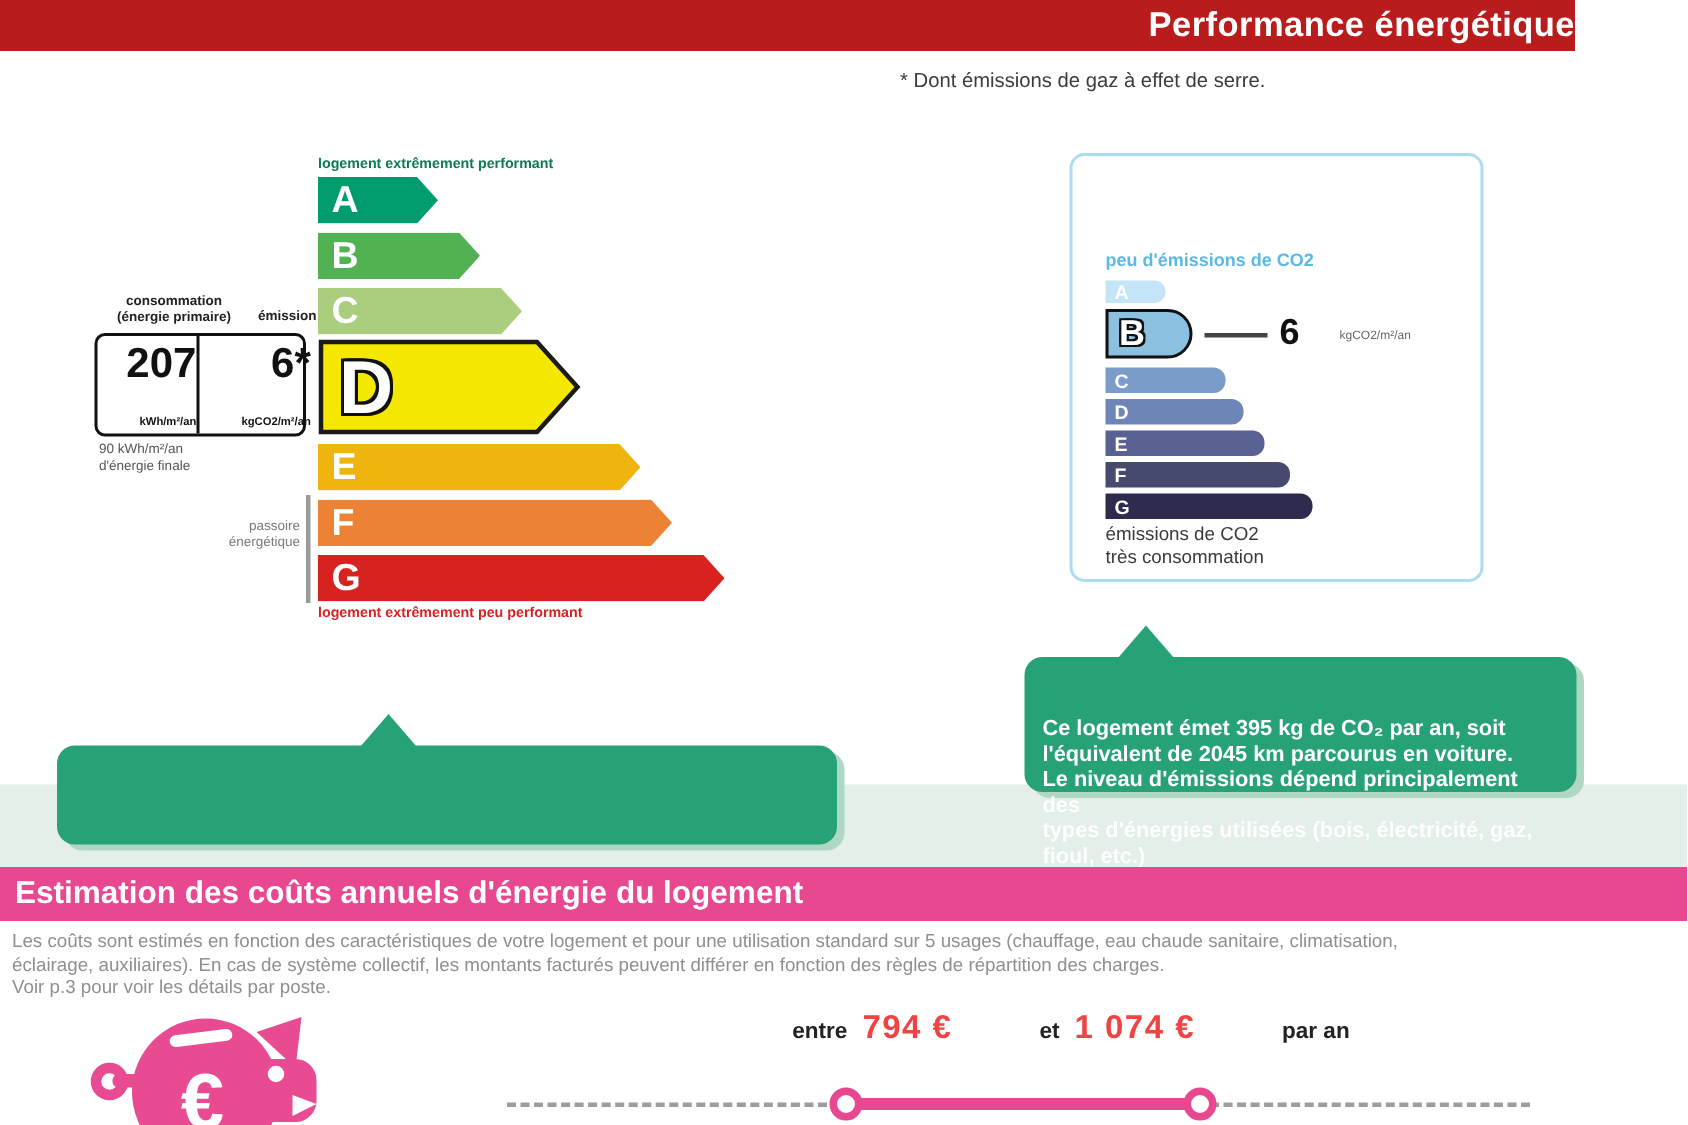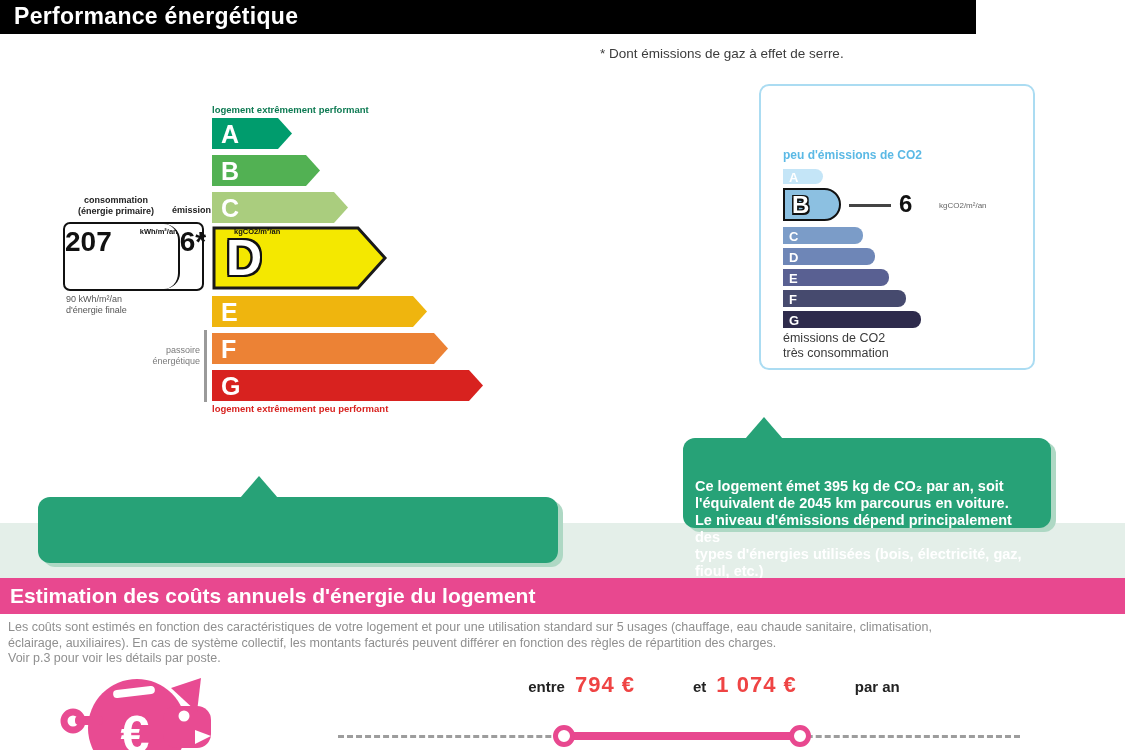--- a/index.html
+++ b/index.html
@@ -1,20 +1,20 @@
 <!DOCTYPE html>
 <html><head>
 <meta charset="utf-8">
 <style>
   * { margin:0; padding:0; box-sizing:border-box; }
   body { background:#fff; font-family:"Liberation Sans", sans-serif; }
   #page { position:relative; width:1125px; height:750px; background:#fff; overflow:hidden; }
 
   
-  .header-bar { position:absolute; left:0; top:0; width:976px; height:34px; background:#000000; }
+  .header-bar { position:absolute; left:0; top:0; width:1050px; height:34px; background:#b91c1c;text-align:right; }
   .header-bar .title { color:#fff; font-weight:bold; font-size:23px; line-height:33px; padding-left:14px; letter-spacing:.3px; }
 
   .gas-note { position:absolute; left:600px; top:46px; font-size:13.5px; font-weight:normal; color:#3c3c3c; }
 
   
   #dpe-arrows { position:absolute; left:212px; top:0; }
   .dpe-arrow { position:absolute; left:0; }
   .dpe-arrow .letter { position:absolute; left:9px; top:50%; transform:translateY(-50%);
       color:#fff; font-weight:bold; font-size:25px; }
   .dpe-arrow.current .letter { left:14px; font-size:50px; color:#fff;
@@ -22,34 +22,34 @@
 
   .dpe-top-label { position:absolute; left:212px; top:104px; font-size:9.5px; font-weight:bold; color:#0d7a52; }
   .dpe-bottom-label { position:absolute; left:212px; top:403px; font-size:9.5px; font-weight:bold; color:#d8221f; }
 
   .conso-label { position:absolute; left:60px; top:195px; width:112px; text-align:center;
       font-size:9px; font-weight:bold; color:#222; line-height:10.5px; white-space:pre-line; }
   .emission-label { position:absolute; left:172px; top:205px; font-size:9px; font-weight:bold; color:#222; }
 
   .value-box { position:absolute; left:63px; top:222px; width:141px; height:69px;
       background:#fff; border:2.5px solid #111; border-radius:7px; display:flex; }
-  .value-cell { flex:1; display:flex; flex-direction:row; align-items:flex-start; justify-content:space-between; padding:3px 0 4px;border-radius:16px; }
+  .value-cell { flex:1; display:flex; flex-direction:column; align-items:flex-end; justify-content:space-between; padding:3px 0 4px; }
   .value-cell.left { border-right:2px solid #111; flex:1.15; }
   .value-num { font-size:28px; font-weight:bold; color:#111; line-height:30px; }
   .value-unit { font-size:7.5px; font-weight:bold; color:#111;padding-left:28px; }
 
   .final-energy { position:absolute; left:66px; top:294px; font-size:9px; color:#555; line-height:10.5px; white-space:pre-line; }
 
   .passoire { position:absolute; left:118px; top:345px; width:82px; text-align:right;
       font-size:9px; color:#7a7a7a; line-height:11px; white-space:pre-line; }
   .passoire-bar { position:absolute; left:204px; top:330px; width:3px; height:72px; background:#9a9a9a; }
 
   
-  .co2-panel { position:absolute; left:713px; top:84px; width:276px; height:286px;
-      background:#fff; border:2px solid #abdcf2; border-radius:10px;margin-left:46px; }
+  .co2-panel { position:absolute; left:713px; top:102px; width:276px; height:286px;
+      background:#fff; border:2px solid #abdcf2; border-radius:10px; }
   .co2-top-label { position:absolute; left:22px; top:62px; font-size:12px; font-weight:bold; color:#5bb9e5; }
   .co2-bar { position:absolute; left:22px; border-radius:0 8px 8px 0; }
   .co2-bar .letter { position:absolute; left:6px; top:50%; transform:translateY(-50%);
       color:#fff; font-weight:bold; font-size:13px; }
   .co2-bar.current { border:2.5px solid #111; border-radius:0 20px 20px 0; }
   .co2-bar.current .letter { font-size:24px; left:7px;
       text-shadow:-1.5px -1.5px 0 #111,1.5px -1.5px 0 #111,-1.5px 1.5px 0 #111,1.5px 1.5px 0 #111; }
   .co2-line { position:absolute; left:88px; top:118px; width:42px; height:3px; background:#444; }
   .co2-value { position:absolute; left:138px; top:104px; font-size:24px; font-weight:bold; color:#111; }
   .co2-unit { position:absolute; left:178px; top:115px; font-size:8px; color:#666; }

